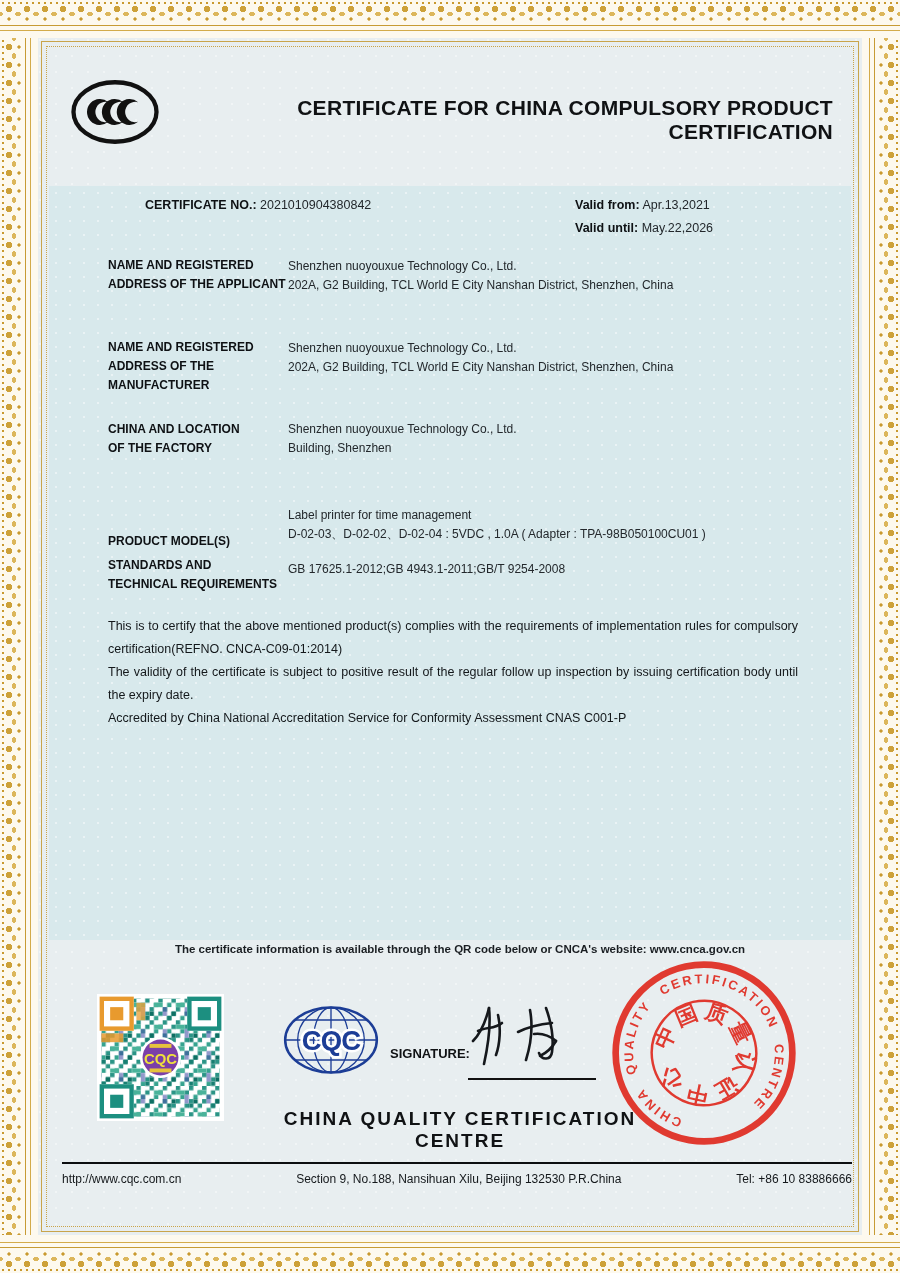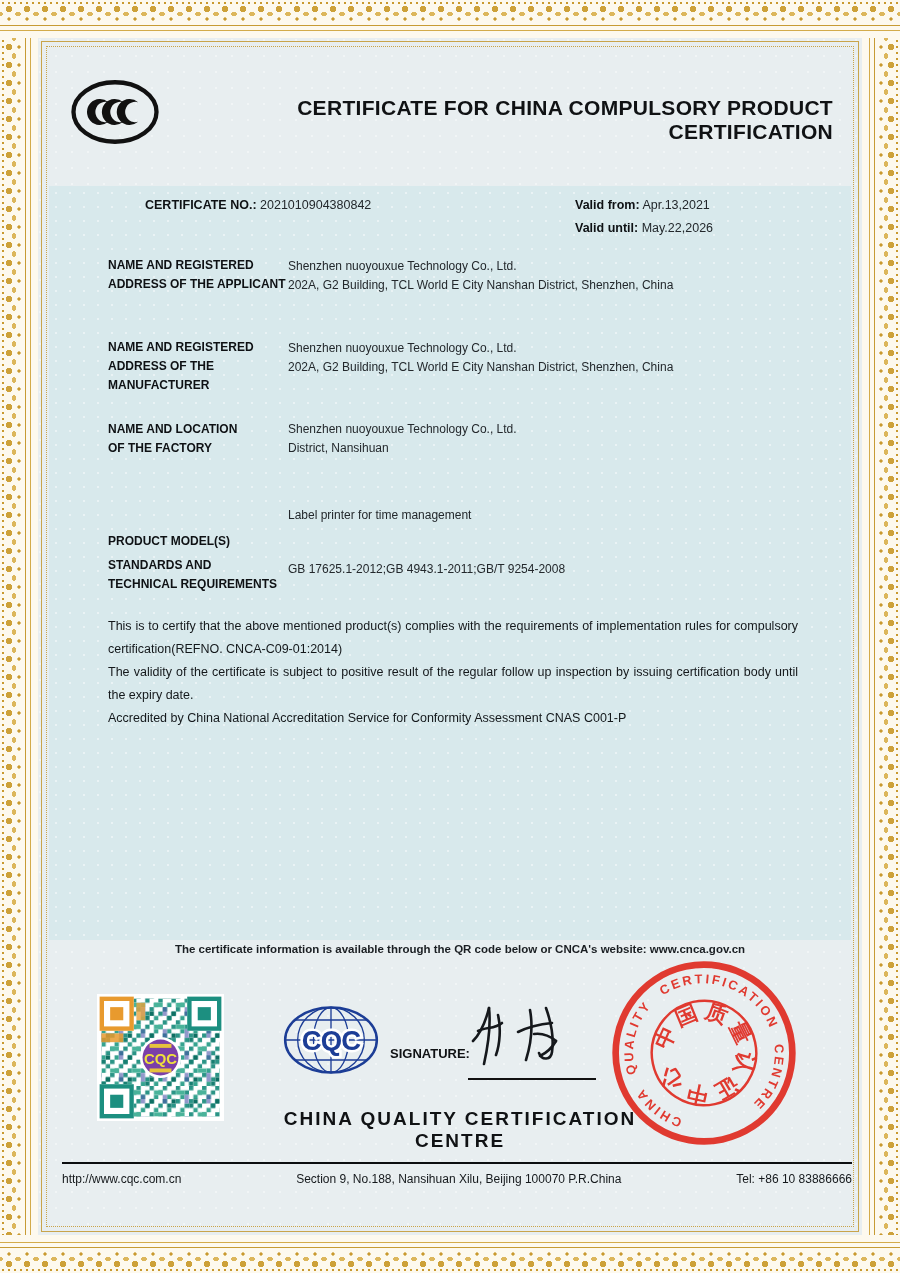--- a/index.html
+++ b/index.html
@@ -112,33 +112,34 @@
     <div>NAME AND REGISTERED</div>
     <div>ADDRESS OF THE</div>
     <div>MANUFACTURER</div>
   </div>
   <div class="abs val" style="left:288px;top:339px;width:520px;">
     <div>Shenzhen nuoyouxue Technology Co., Ltd.</div>
     <div>202A, G2 Building, TCL World E City Nanshan District, Shenzhen, China</div>
   </div>
 
   <div class="abs lbl" style="left:108px;top:420px;width:178px;">
-    <div>NAME AND LOCATION</div>
+    <div>CHINA AND LOCATION</div>
     <div>OF THE FACTORY</div>
   </div>
   <div class="abs val" style="left:288px;top:420px;width:520px;">
     <div>Shenzhen nuoyouxue Technology Co., Ltd.</div>
-    <div>District, Nansihuan</div>
+    <div>Building, Shenzhen</div>
   </div>
 
   <div class="abs lbl" style="left:108px;top:532px;width:178px;">
     <div>PRODUCT MODEL(S)</div>
   </div>
   <div class="abs val" style="left:288px;top:506px;width:520px;">
     <div>Label printer for time management</div>
+    <div>D-02-03、D-02-02、D-02-04 : 5VDC , 1.0A ( Adapter : TPA-98B050100CU01 )</div>
   </div>
 
   <div class="abs lbl" style="left:108px;top:556px;width:178px;">
     <div>STANDARDS AND</div>
     <div>TECHNICAL REQUIREMENTS</div>
   </div>
   <div class="abs val" style="left:288px;top:560px;width:520px;">
     <div>GB 17625.1-2012;GB 4943.1-2011;GB/T 9254-2008</div>
   </div>
 
@@ -244,17 +245,17 @@
         </text>
       </g>
     </svg>
   </div>
 
   <div class="abs centre-name" style="top:1108px;">CHINA QUALITY CERTIFICATION CENTRE</div>
 
   <div class="abs rule" style="top:1162px;"></div>
   <div class="abs footrow" style="top:1172px;">
     <span>http://www.cqc.com.cn</span>
-    <span>Section 9, No.188, Nansihuan Xilu, Beijing 100070 P.R.China</span>
+    <span>Section 9, No.188, Nansihuan Xilu, Beijing 132530 P.R.China</span>
     <span>Tel: +86 10 83886666</span>
   </div>
 
 </div>
 
 </body></html>

